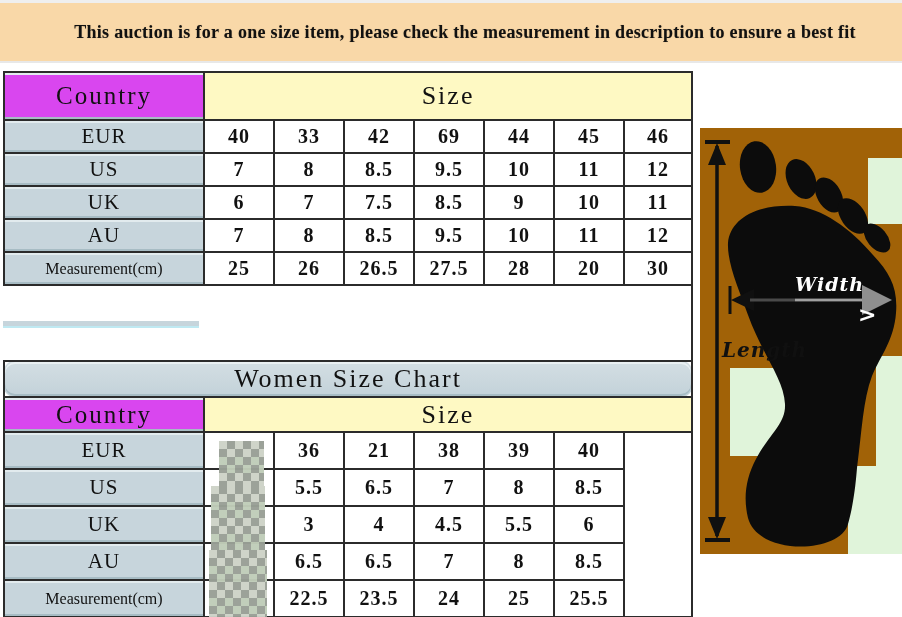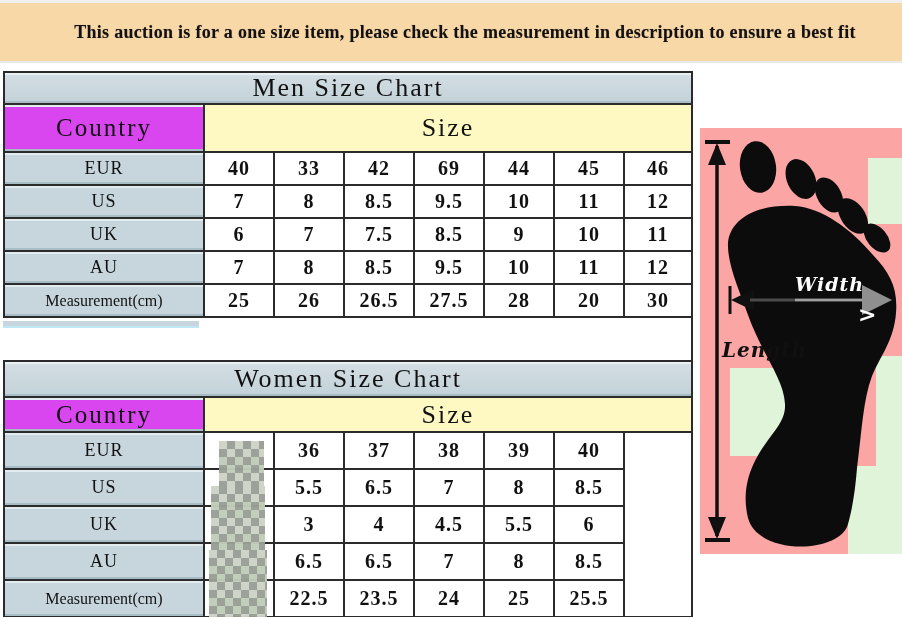--- a/index.html
+++ b/index.html
@@ -25,32 +25,32 @@
   td{
     border:2px solid #2b2b2b;text-align:center;vertical-align:middle;
     padding:0;overflow:hidden;white-space:nowrap;
   }
   .title-cell{
     background:linear-gradient(#d3dee3,#c3d2d9);
     font-size:26px;letter-spacing:2px;
     box-shadow:inset 0 2px 0 #e9f0f2, inset 0 -2px 0 #a7bcc4;
   }
   #men-table .title-cell{height:30px;}
-  #women-table .title-cell{height:34px;}
+  #women-table .title-cell{height:34px;border-radius:10px;}
   .header-country{
     background:#d946ef;font-size:25px;letter-spacing:2px;
     box-shadow:inset 0 2px 0 #e2ebee, inset 0 -2px 0 #a7bcc4;
   }
   .header-size{background:#fef9c3;font-size:26px;letter-spacing:2px;}
   #men-table .header-row td{height:46px;}
   #women-table .header-row td{height:33px;}
   #men-table tbody td{height:31px;}
   #women-table tbody td{height:35px;}
   .label-cell{
-    background:#c7d5dc;font-size:18px;letter-spacing:1px;
+    background:#c7d5dc;font-size:21px;letter-spacing:1px;
     box-shadow:inset 0 2px 0 #e2ebee, inset 0 -2px 0 #a7bcc4;
   }
   .label-cell.small-label{font-size:16px;letter-spacing:0;}
   .value-cell{background:#fff;font-weight:bold;font-size:20px;letter-spacing:1px;}
   .empty-cell{background:#fff;}
   
   .artifact-strip{
     position:absolute;left:3px;top:321px;width:196px;height:5px;
     background:#c7d5dc;border-bottom:2px solid #bfe9f2;
   }
@@ -65,21 +65,21 @@
       linear-gradient(0deg,rgba(176,198,166,.45) 50%,transparent 50%);
     background-size:16px 16px,16px 16px,32px 32px;
     background-position:0 0,8px 8px,0 0;
   }
   .m1{left:219px;top:441px;width:45px;height:45px;}
   .m2{left:211px;top:486px;width:54px;height:64px;}
   .m3{left:209px;top:550px;width:58px;height:67px;}
   
   .foot-panel{
     position:absolute;left:700px;top:128px;width:202px;height:426px;
-    background:#fca5a5;
+    background:#a16207;
   }
   .green-patch{position:absolute;background:#e0f4da;}
   .gp1{left:168px;top:30px;width:34px;height:66px;}
   .gp2{left:176px;top:228px;width:26px;height:158px;}
   .gp3{left:148px;top:338px;width:54px;height:88px;}
   .gp4{left:30px;top:240px;width:64px;height:88px;}
   .foot-svg{position:absolute;left:0;top:0;}
 </style>
 </head>
 <body>
@@ -93,23 +93,20 @@
     <col style="width:200px">
     <col style="width:70px">
       <col style="width:70px">
       <col style="width:70px">
     <col style="width:70px">
       <col style="width:70px">
       <col style="width:70px">
       <col style="width:68px">
   </colgroup>
   <thead>
-    <tr class="title-row">
-      <td colspan="8" class="title-cell">Men Size Chart</td>
-    </tr>
     <tr class="header-row">
       <td class="header-country">Country</td>
       <td colspan="7" class="header-size">Size</td>
     </tr>
   </thead>
   <tbody>
       <tr>
         <td class="label-cell">EUR</td>
         <td class="value-cell">40</td>
         <td class="value-cell">33</td>
@@ -181,21 +178,21 @@
     <tr class="header-row">
       <td class="header-country">Country</td>
       <td colspan="7" class="header-size">Size</td>
     </tr>
   </thead>
   <tbody>
       <tr>
         <td class="label-cell">EUR</td>
         <td class="value-cell"></td>
         <td class="value-cell">36</td>
-        <td class="value-cell">37</td>
+        <td class="value-cell">21</td>
         <td class="value-cell">38</td>
         <td class="value-cell">39</td>
         <td class="value-cell">40</td>
         <td class="empty-cell" rowspan="5"></td>
       </tr>
       <tr>
         <td class="label-cell">US</td>
         <td class="value-cell"></td>
         <td class="value-cell">5.5</td>
         <td class="value-cell">6.5</td>

